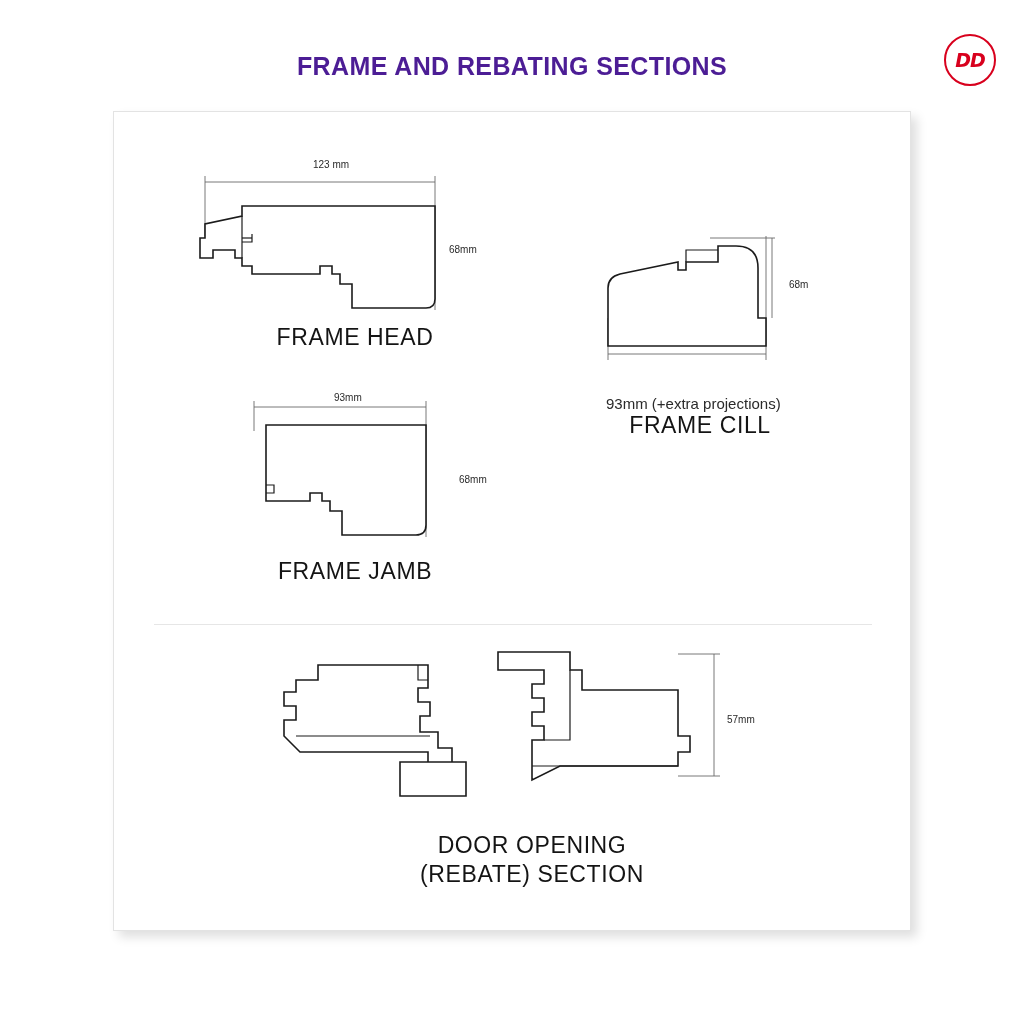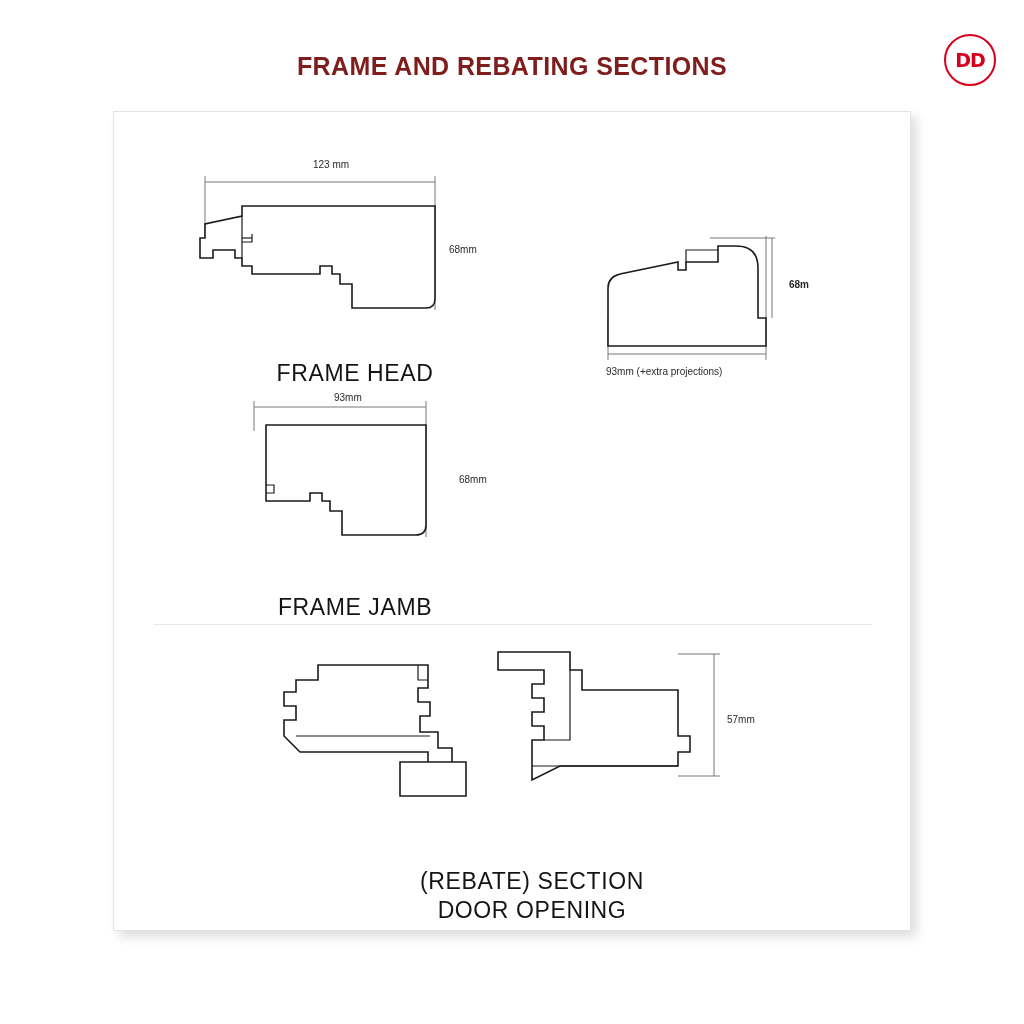--- a/index.html
+++ b/index.html
@@ -19,38 +19,39 @@
   
   .page-title {
     position: absolute;
     top: 52px;
     left: 0;
     width: 1024px;
     text-align: center;
     font-size: 25px;
     font-weight: bold;
     letter-spacing: 0.4px;
-    color: #7f1d1d;
+    color: #4c1d95;
   }
 
   .brand-logo {
     position: absolute;
     top: 34px;
     right: 28px;
     width: 52px;
     height: 52px;
     border-radius: 50%;
     border: 2.5px solid #d8001d;
     box-sizing: border-box;
     display: flex;
     align-items: center;
     justify-content: center;
   }
   .brand-logo span {
     font-family: "DejaVu Sans", sans-serif;
+    font-style: italic;
     font-weight: bold;
     font-size: 19px;
     color: #d8001d;
     letter-spacing: -1px;
   }
 
   
   .card {
     position: absolute;
     left: 113px;
@@ -75,30 +76,29 @@
   
   .svg-holder { position: absolute; }
 
   .sec-label {
     position: absolute;
     text-align: center;
     font-size: 23px;
     letter-spacing: 0.6px;
     line-height: 1.28;
     color: #141414;
-    margin-top: 36px;
   }
 
   .dim-text {
     position: absolute;
     font-size: 10px;
     color: #2a2a2a;
     white-space: nowrap;
   }
-  .dim-text.small { font-size: 10px; }
+  .dim-text.small { font-size: 15px; margin-top: 29px; }
 
   svg .outline {
     fill: #ffffff;
     stroke: #1b1b1b;
     stroke-width: 1.6;
     stroke-linejoin: miter;
   }
   svg .thin {
     fill: none;
     stroke: #1b1b1b;
@@ -185,23 +185,24 @@
       L 128 40
       L 96 40
       L 96 48
       L 88 48
       L 88 40
       L 30 52
       Q 18 55 18 66 Z"></path>
     <path class="thin" d="M 96 40 L 96 28 L 128 28"></path>
   </svg>
 </div>
-<div class="dim-text" style="left:789px; top:279px;font-weight:bold;">68m</div>
+<div class="dim-text" style="left:789px; top:279px;">68m</div>
 <div class="dim-text small" style="left:606px; top:366px;">93mm (+extra projections)</div>
 <div class="sec-label" style="left:560px; top:411px; width:280px;">
+  <div>FRAME CILL</div>
 </div>
 
 <div class="svg-holder" style="left:230px; top:385px; width:260px; height:160px;">
   <svg width="260" height="160" viewBox="0 0 260 160">
 
     <line class="dim" x1="24" y1="22" x2="196" y2="22"></line>
     <line class="dim" x1="24" y1="16" x2="24" y2="46"></line>
     <line class="dim" x1="196" y1="16" x2="196" y2="152"></line>
 
     <path class="outline" d="M 36 40
@@ -290,15 +291,15 @@
     <path class="thin" d="M 274 100 L 300 100 L 300 30"></path>
     <path class="thin" d="M 262 126 L 408 126"></path>
 
     <line class="dim" x1="444" y1="14" x2="444" y2="136"></line>
     <line class="dim" x1="408" y1="14" x2="450" y2="14"></line>
     <line class="dim" x1="408" y1="136" x2="450" y2="136"></line>
   </svg>
 </div>
 <div class="dim-text" style="left:727px; top:714px;">57mm</div>
 <div class="sec-label" style="left:362px; top:831px; width:340px;">
+  <div>DOOR OPENING</div>
   <div>(REBATE) SECTION</div>
-  <div>DOOR OPENING</div>
 </div>
 
 </body></html>

